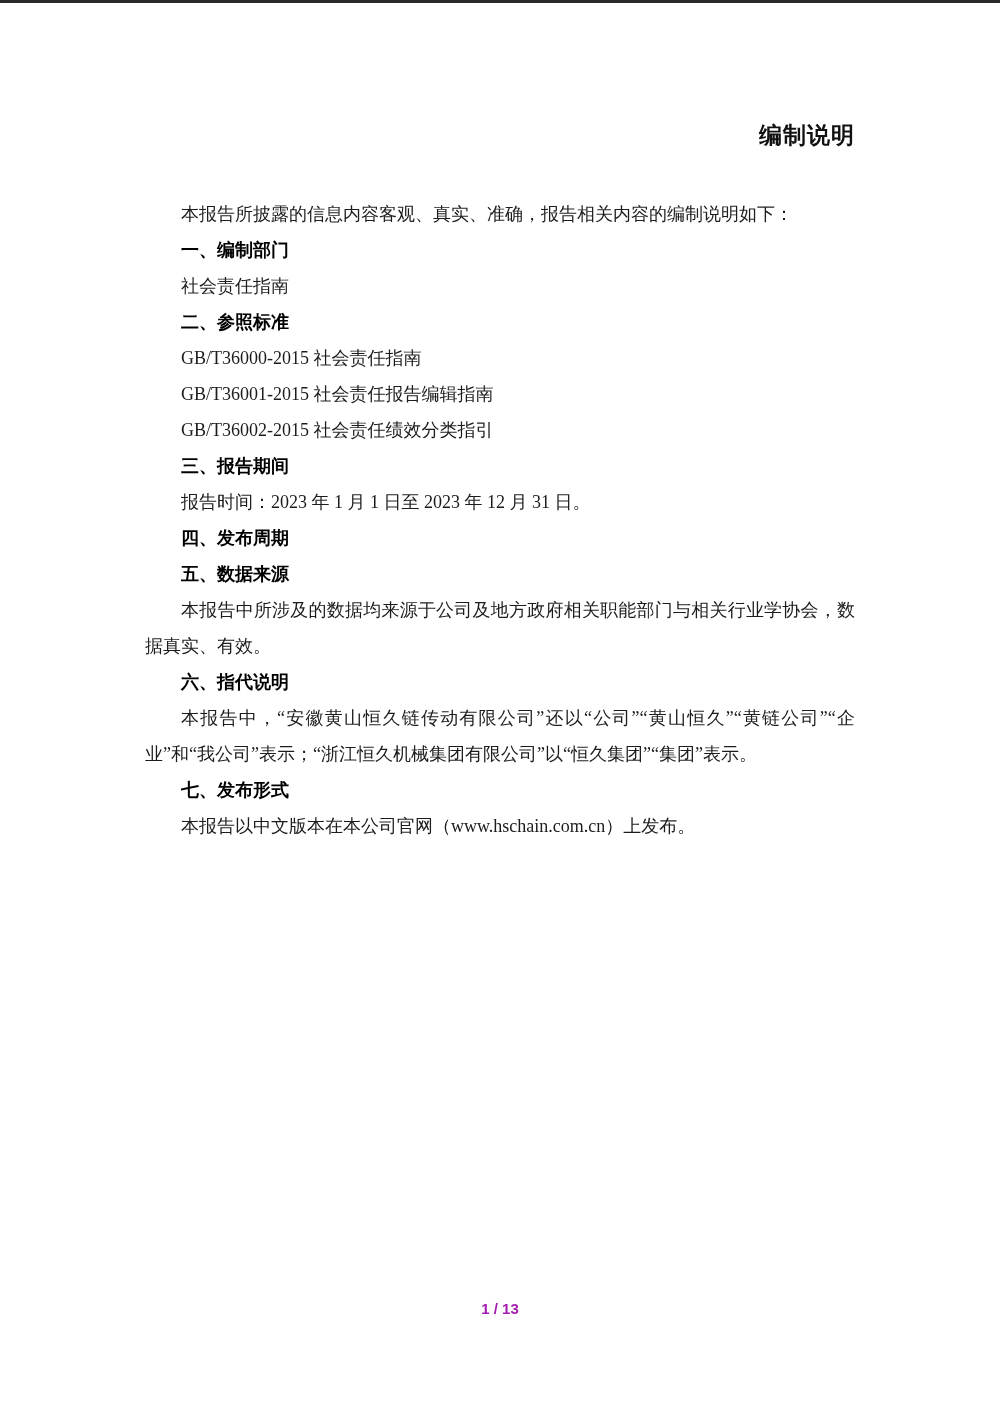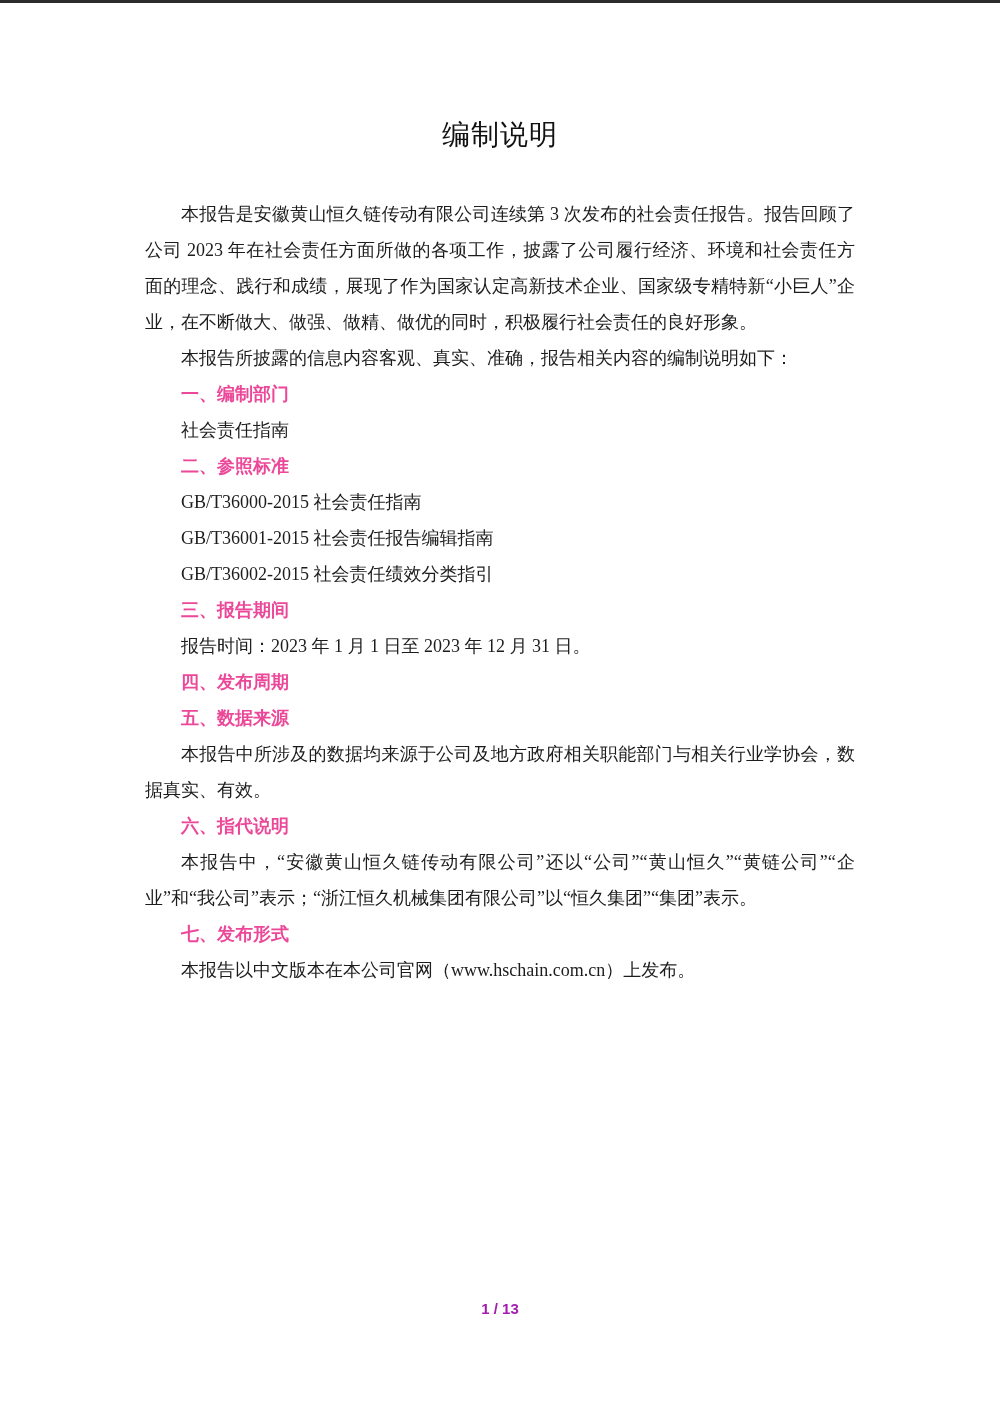--- a/index.html
+++ b/index.html
@@ -28,43 +28,43 @@
     left: 145px;
     width: 710px;
     font-family: "Liberation Serif", "DejaVu Serif", serif;
     font-size: 18px;
     line-height: 36px;
     color: #1c1c1c;
     text-align: justify;
   }
   .doc-title {
     font-family: "Liberation Sans", "DejaVu Sans", sans-serif;
-    font-size: 28px;
-    font-weight: 400;
+    font-size: 23px;
+    font-weight: 700;
     line-height: 30px;
-    text-align: center;
+    text-align: right;
     letter-spacing: 1px;
     margin: 0 0 46px 0;
     color: #111111;
   }
   .para {
     margin: 0;
   }
   .indent {
     text-indent: 2em;
   }
   .sec-heading {
     font-family: "Liberation Sans", "DejaVu Sans", sans-serif;
     font-size: 18px;
     font-weight: 700;
     line-height: 36px;
     margin: 0;
     text-indent: 2em;
     text-align: left;
-    color: #ec4899;
+    color: #000000;
   }
   .page-footer {
     position: absolute;
     bottom: 105px;
     left: 0;
     width: 100%;
     text-align: center;
     font-family: "Liberation Sans", "DejaVu Sans", sans-serif;
     font-size: 15px;
     font-weight: 700;
@@ -73,21 +73,20 @@
 </style>
 </head>
 <body>
 
 <div class="page">
   <div class="top-edge"></div>
 
   <main class="content">
     <h1 class="doc-title">编制说明</h1>
 
-    <p class="para indent">本报告是安徽黄山恒久链传动有限公司连续第 3 次发布的社会责任报告。报告回顾了公司 2023 年在社会责任方面所做的各项工作，披露了公司履行经济、环境和社会责任方面的理念、践行和成绩，展现了作为国家认定高新技术企业、国家级专精特新“小巨人”企业，在不断做大、做强、做精、做优的同时，积极履行社会责任的良好形象。</p>
     <p class="para indent">本报告所披露的信息内容客观、真实、准确，报告相关内容的编制说明如下：</p>
 
     <h2 class="sec-heading">一、编制部门</h2>
     <p class="para indent">社会责任指南</p>
 
     <h2 class="sec-heading">二、参照标准</h2>
     <p class="para indent">GB/T36000-2015 社会责任指南</p>
     <p class="para indent">GB/T36001-2015 社会责任报告编辑指南</p>
     <p class="para indent">GB/T36002-2015 社会责任绩效分类指引</p>
 

